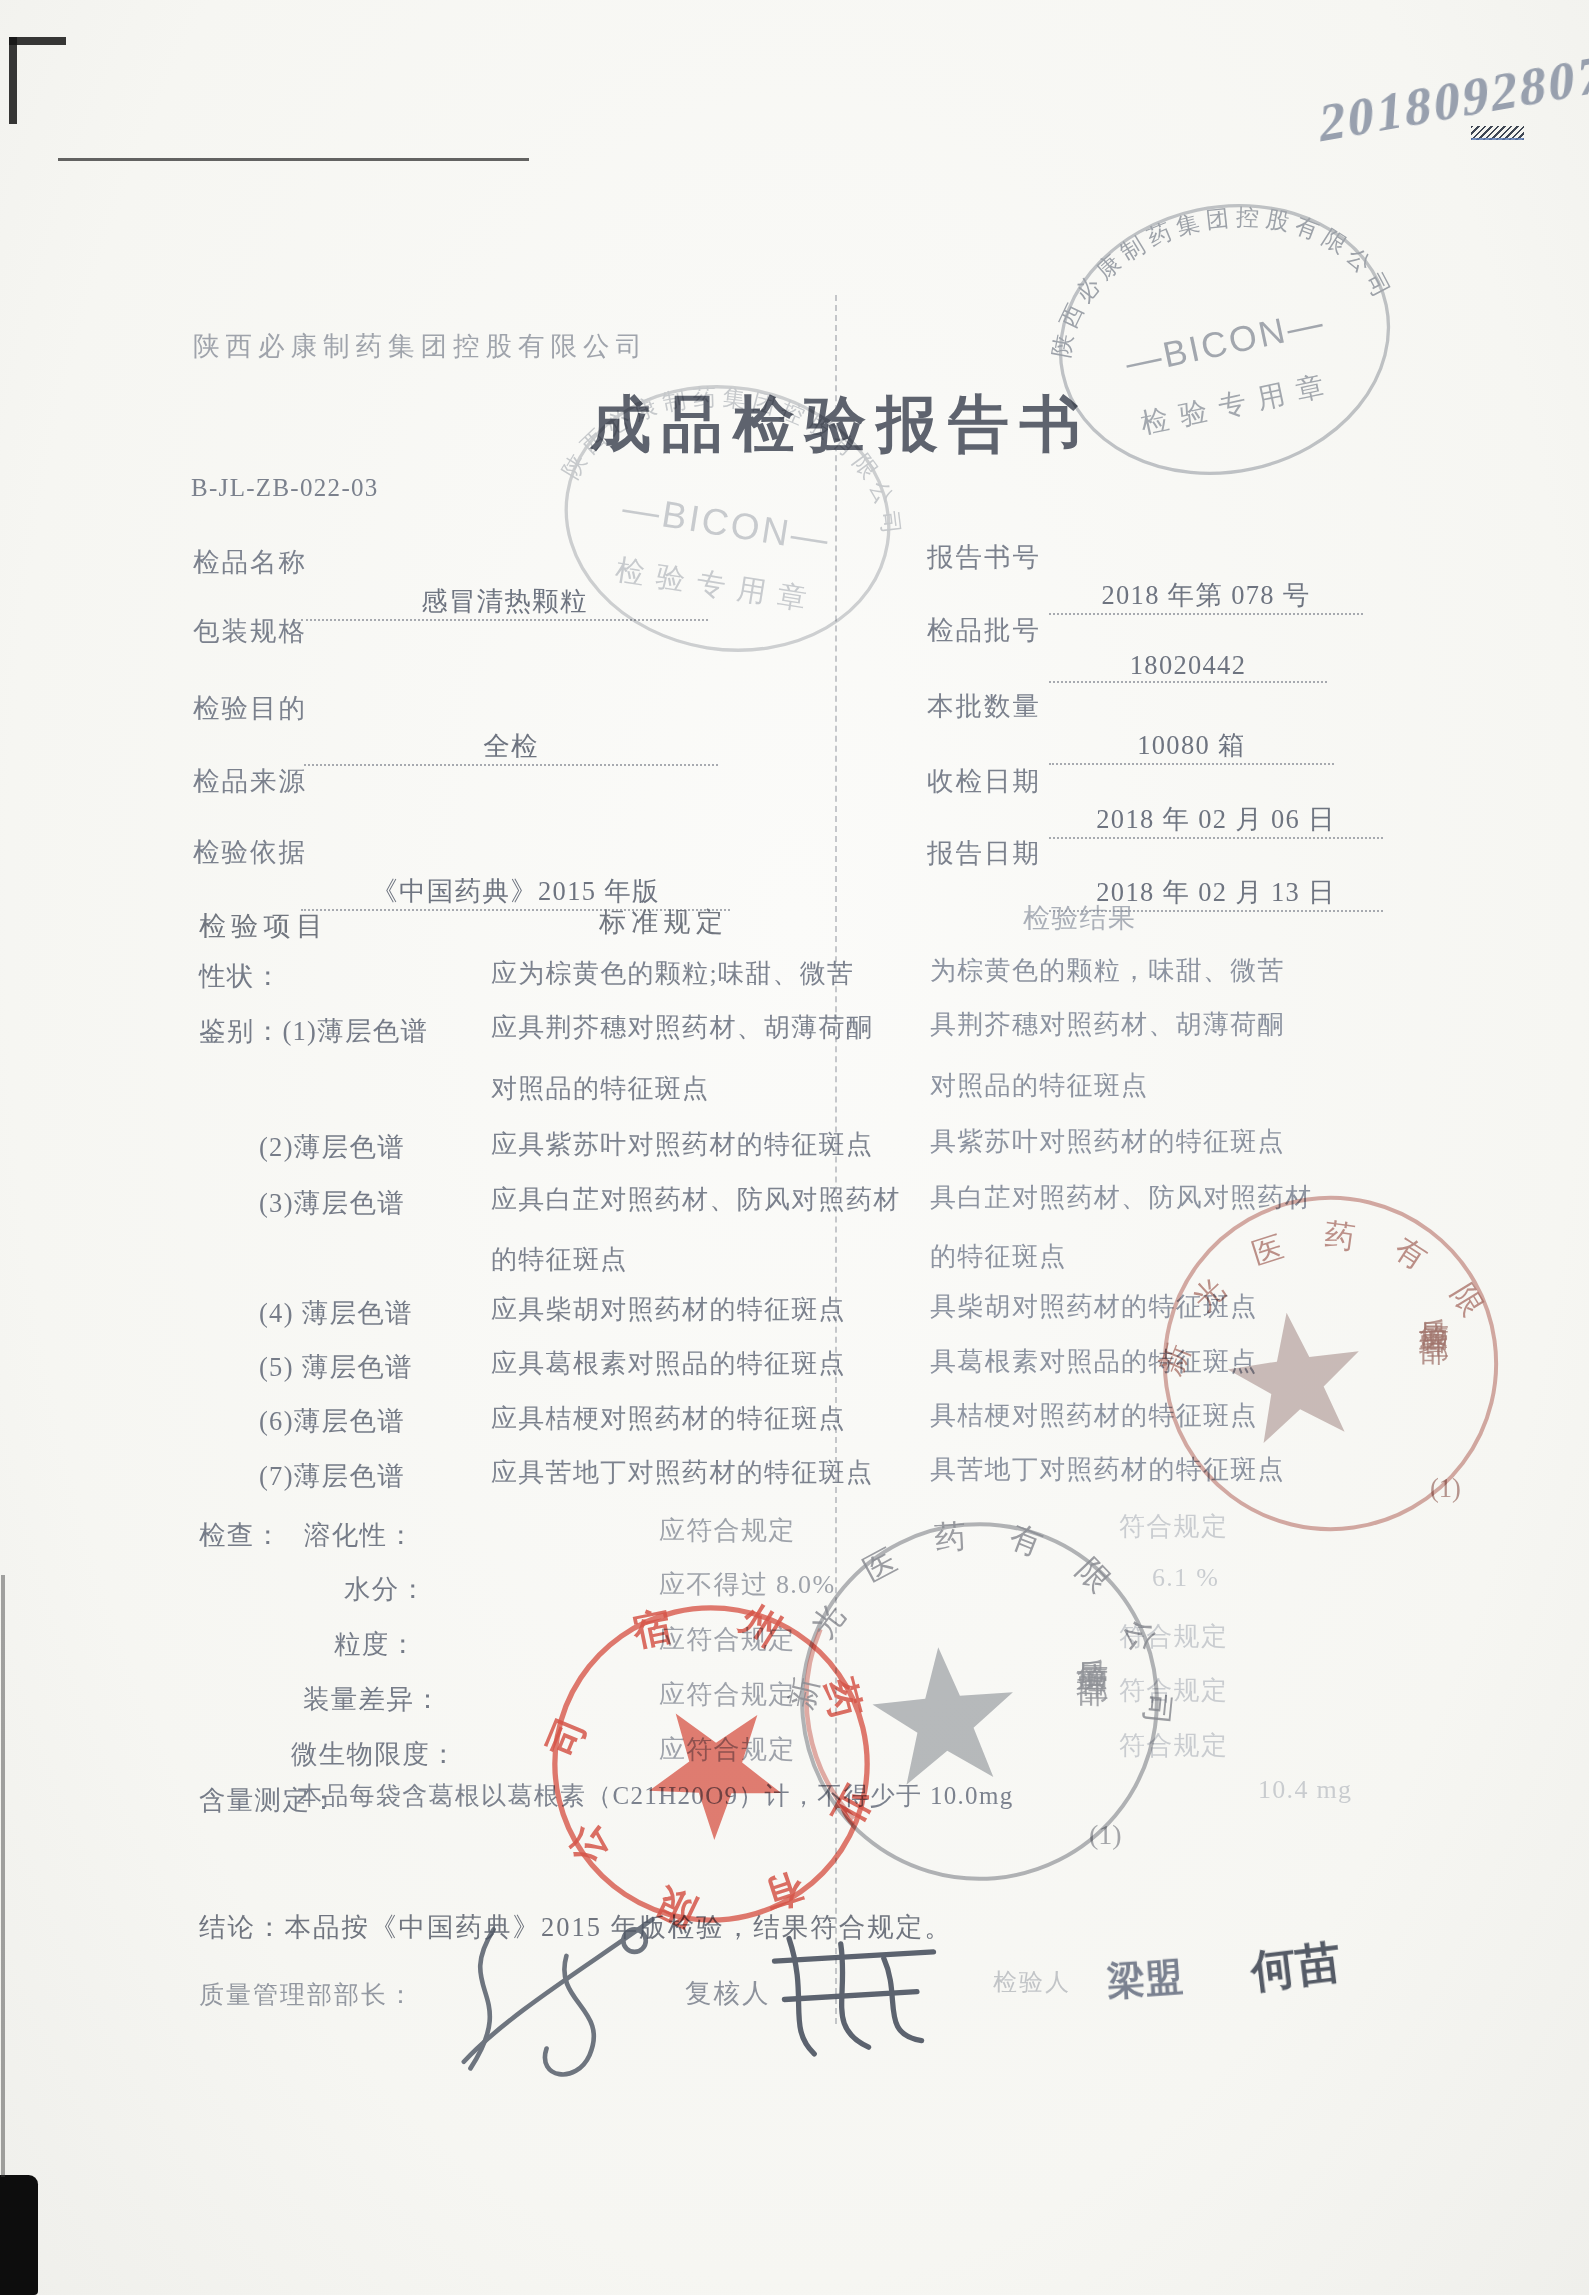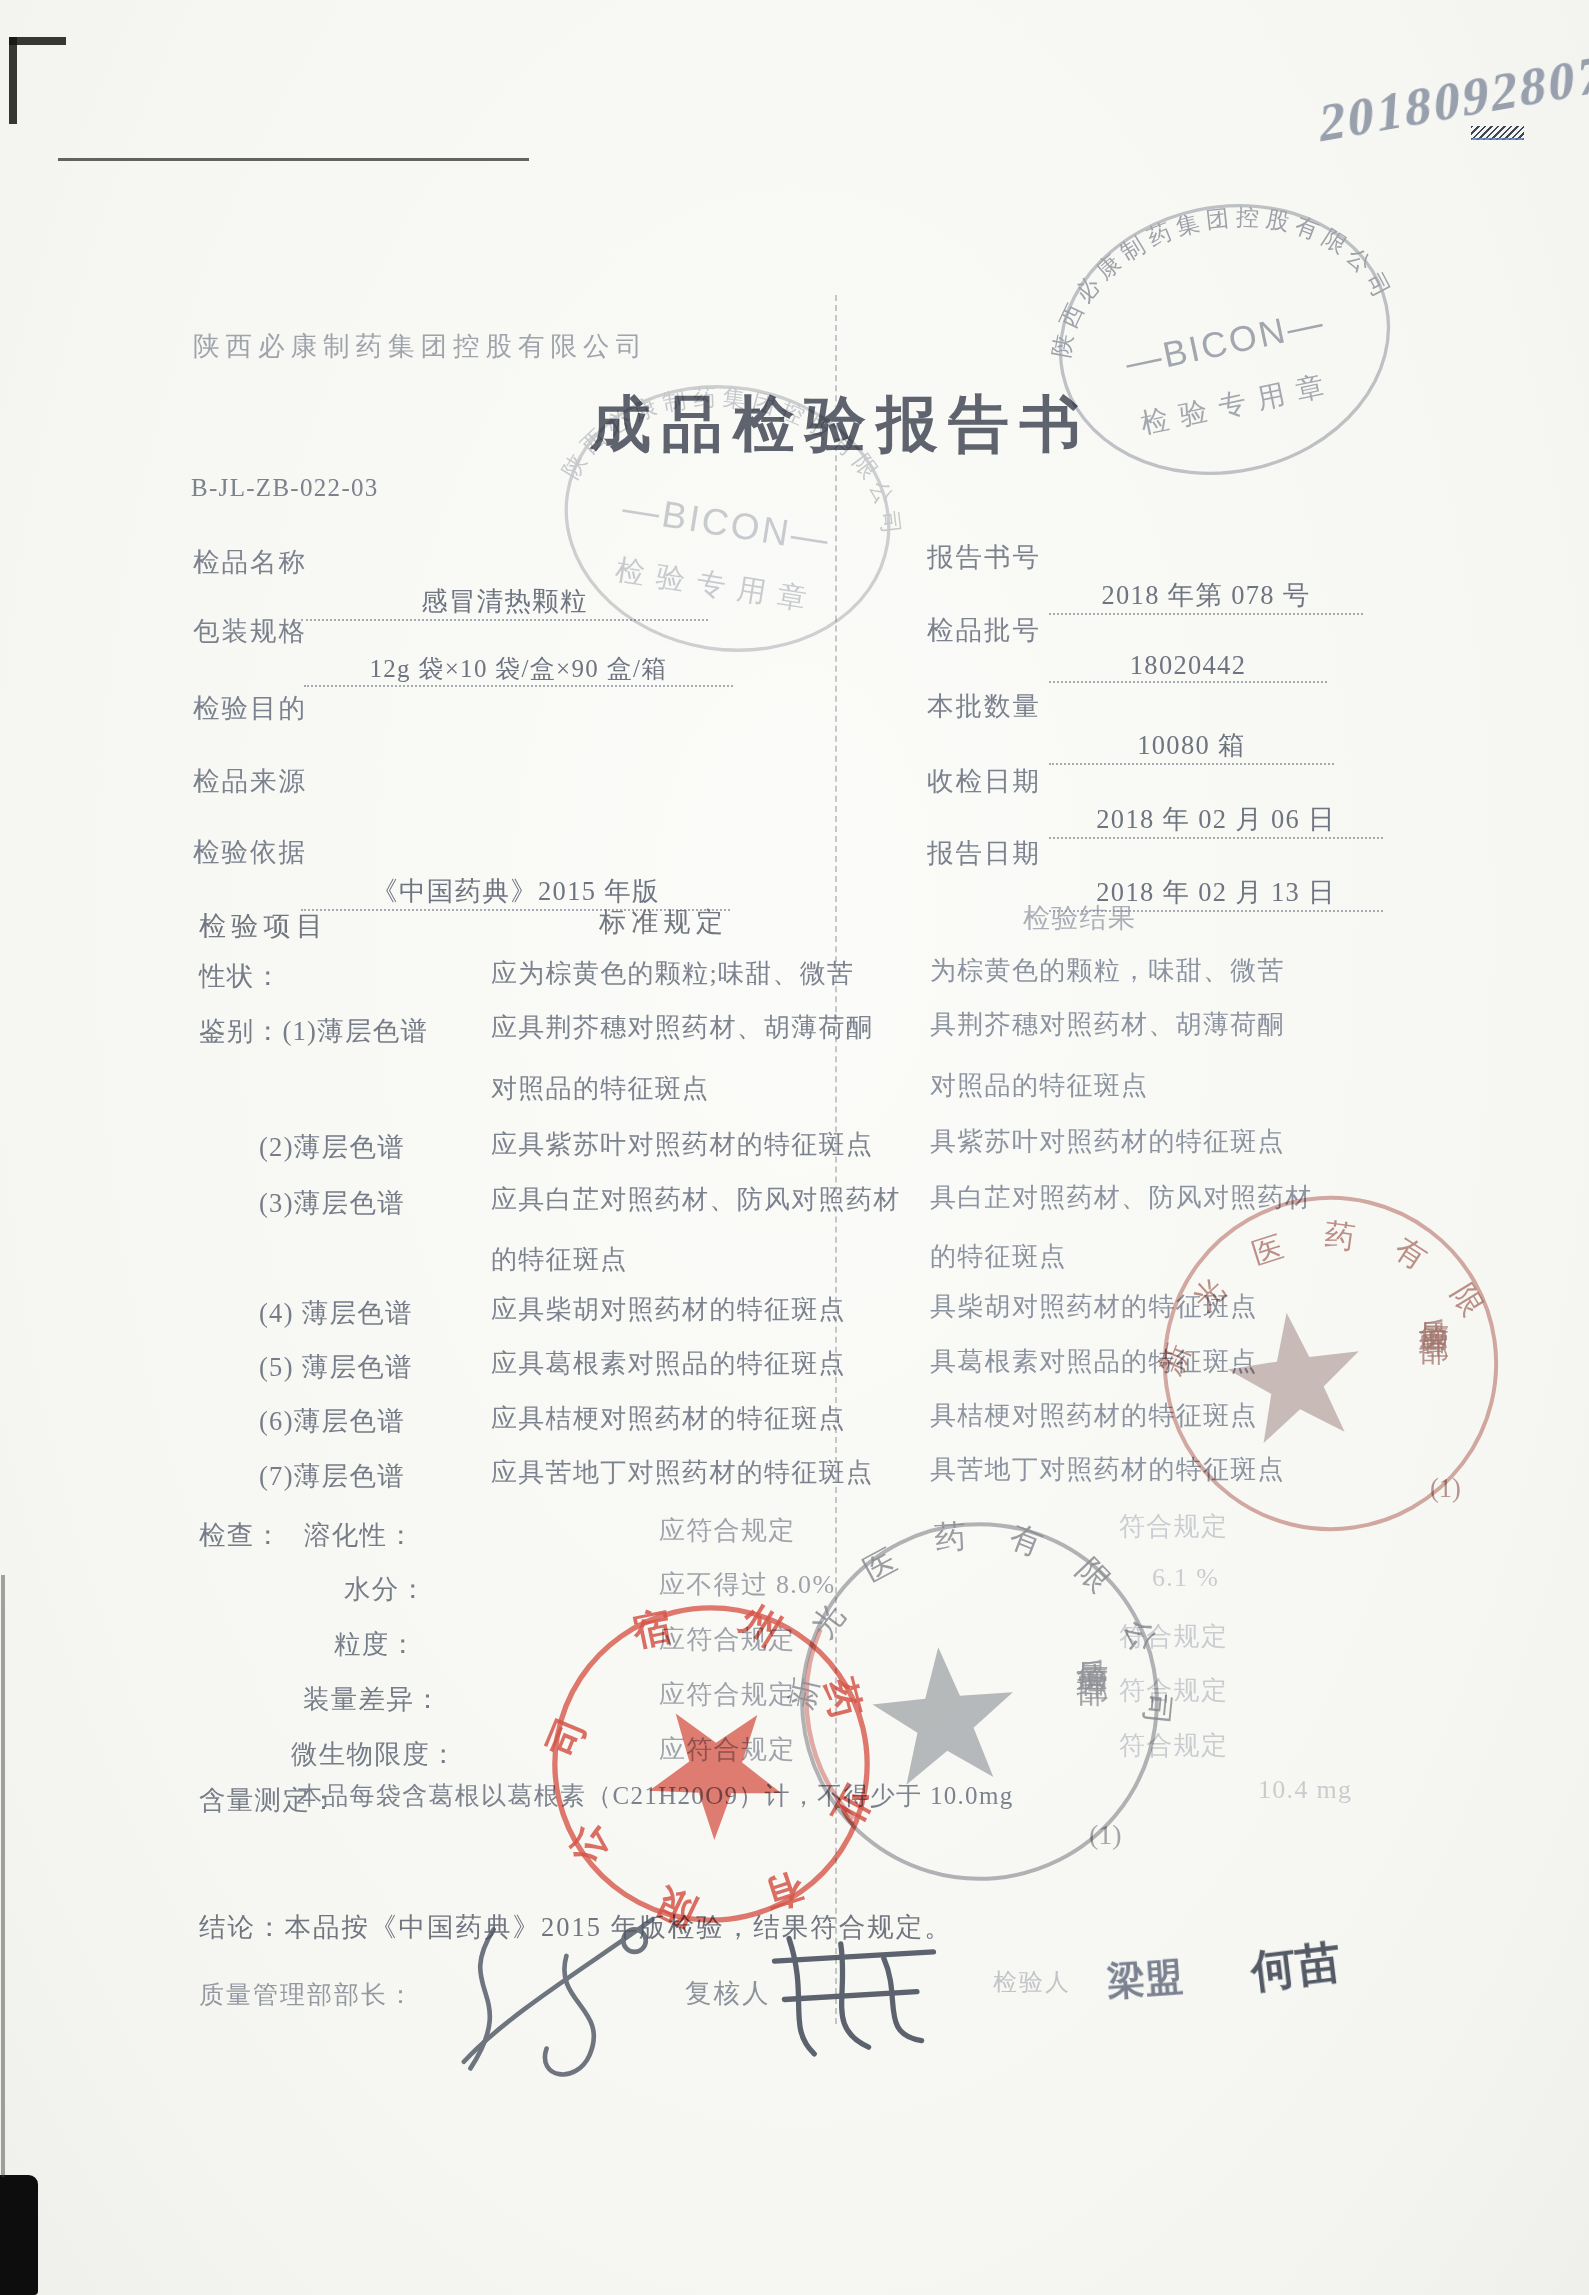--- a/index.html
+++ b/index.html
@@ -39,22 +39,22 @@
   <div class="t" style="left:1317px;top:66px;font-size:53px;color:#98a0ae;letter-spacing:2.6px;
               transform:rotate(-10deg) skewX(-14deg);filter:blur(0.5px);font-weight:600;">20180928073</div>
 
   <div class="t ghost" style="left:193px;top:328px;font-size:26.5px;color:#7e8490;letter-spacing:6px;">陕西必康制药集团控股有限公司</div>
   <div class="t" style="left:590px;top:384px;font-size:61px;color:#5e636e;letter-spacing:10.6px;font-weight:600;">成品检验报告书</div>
   <div class="t" style="left:191px;top:474px;font-size:25px;color:#7b818d;letter-spacing:1.3px;">B-JL-ZB-022-03</div>
 
   <div class="t lab" style="left:193px;top:544px;">检品名称</div>
   <div class="t val" style="left:301px;top:543px;width:407px;">感冒清热颗粒</div>
   <div class="t lab" style="left:193px;top:613px;">包装规格</div>
-  <div class="t val" style="left:304px;top:612px;width:429px;font-size:25px;">12g 袋×10 袋/盒×90 盒/箱</div>
   <div class="t lab" style="left:193px;top:690px;">检验目的</div>
+  <div class="t val" style="left:304px;top:688px;width:414px;">全检</div>
   <div class="t lab" style="left:193px;top:763px;">检品来源</div>
   <div class="t lab" style="left:193px;top:834px;">检验依据</div>
   <div class="t val" style="left:301px;top:833px;width:429px;">《中国药典》2015 年版</div>
 
   <div class="t lab" style="left:927px;top:539px;">报告书号</div>
   <div class="t val" style="left:1049px;top:537px;width:314px;">2018 年第 078 号</div>
   <div class="t lab" style="left:927px;top:612px;">检品批号</div>
   <div class="t val" style="left:1049px;top:610px;width:278px;">18020442</div>
   <div class="t lab" style="left:927px;top:688px;">本批数量</div>
   <div class="t val" style="left:1049px;top:687px;width:285px;">10080 箱</div>

